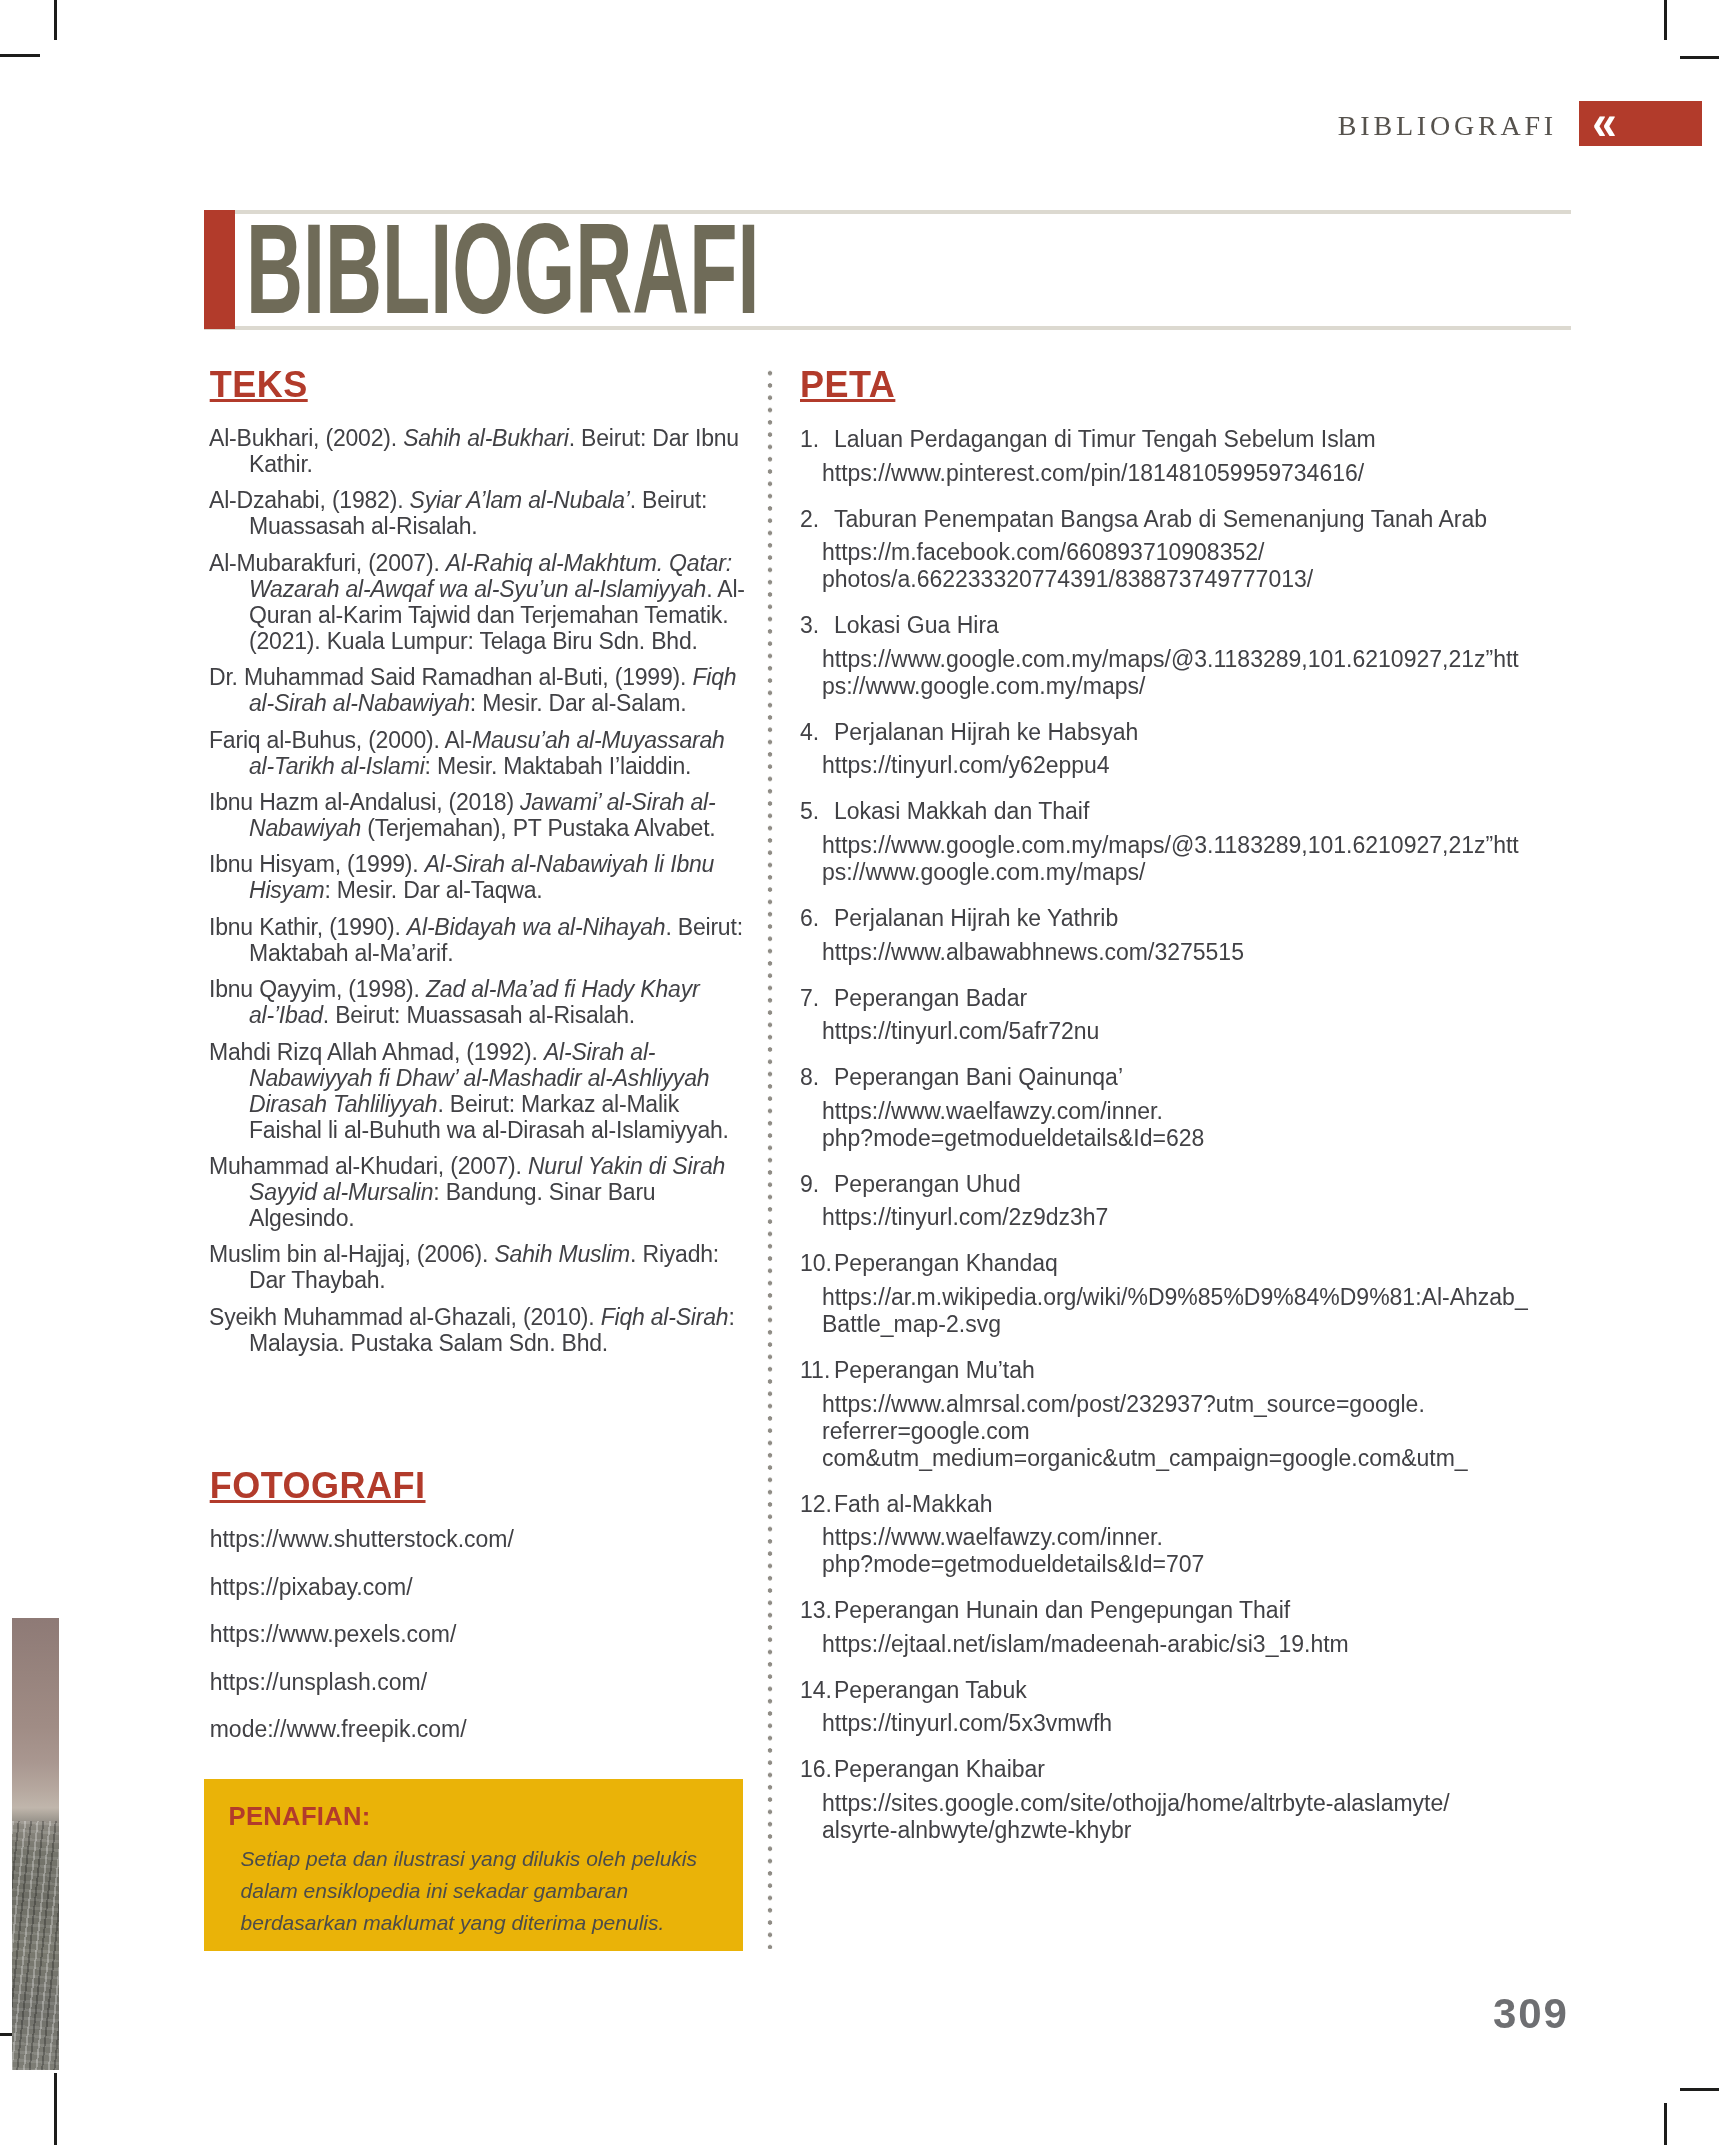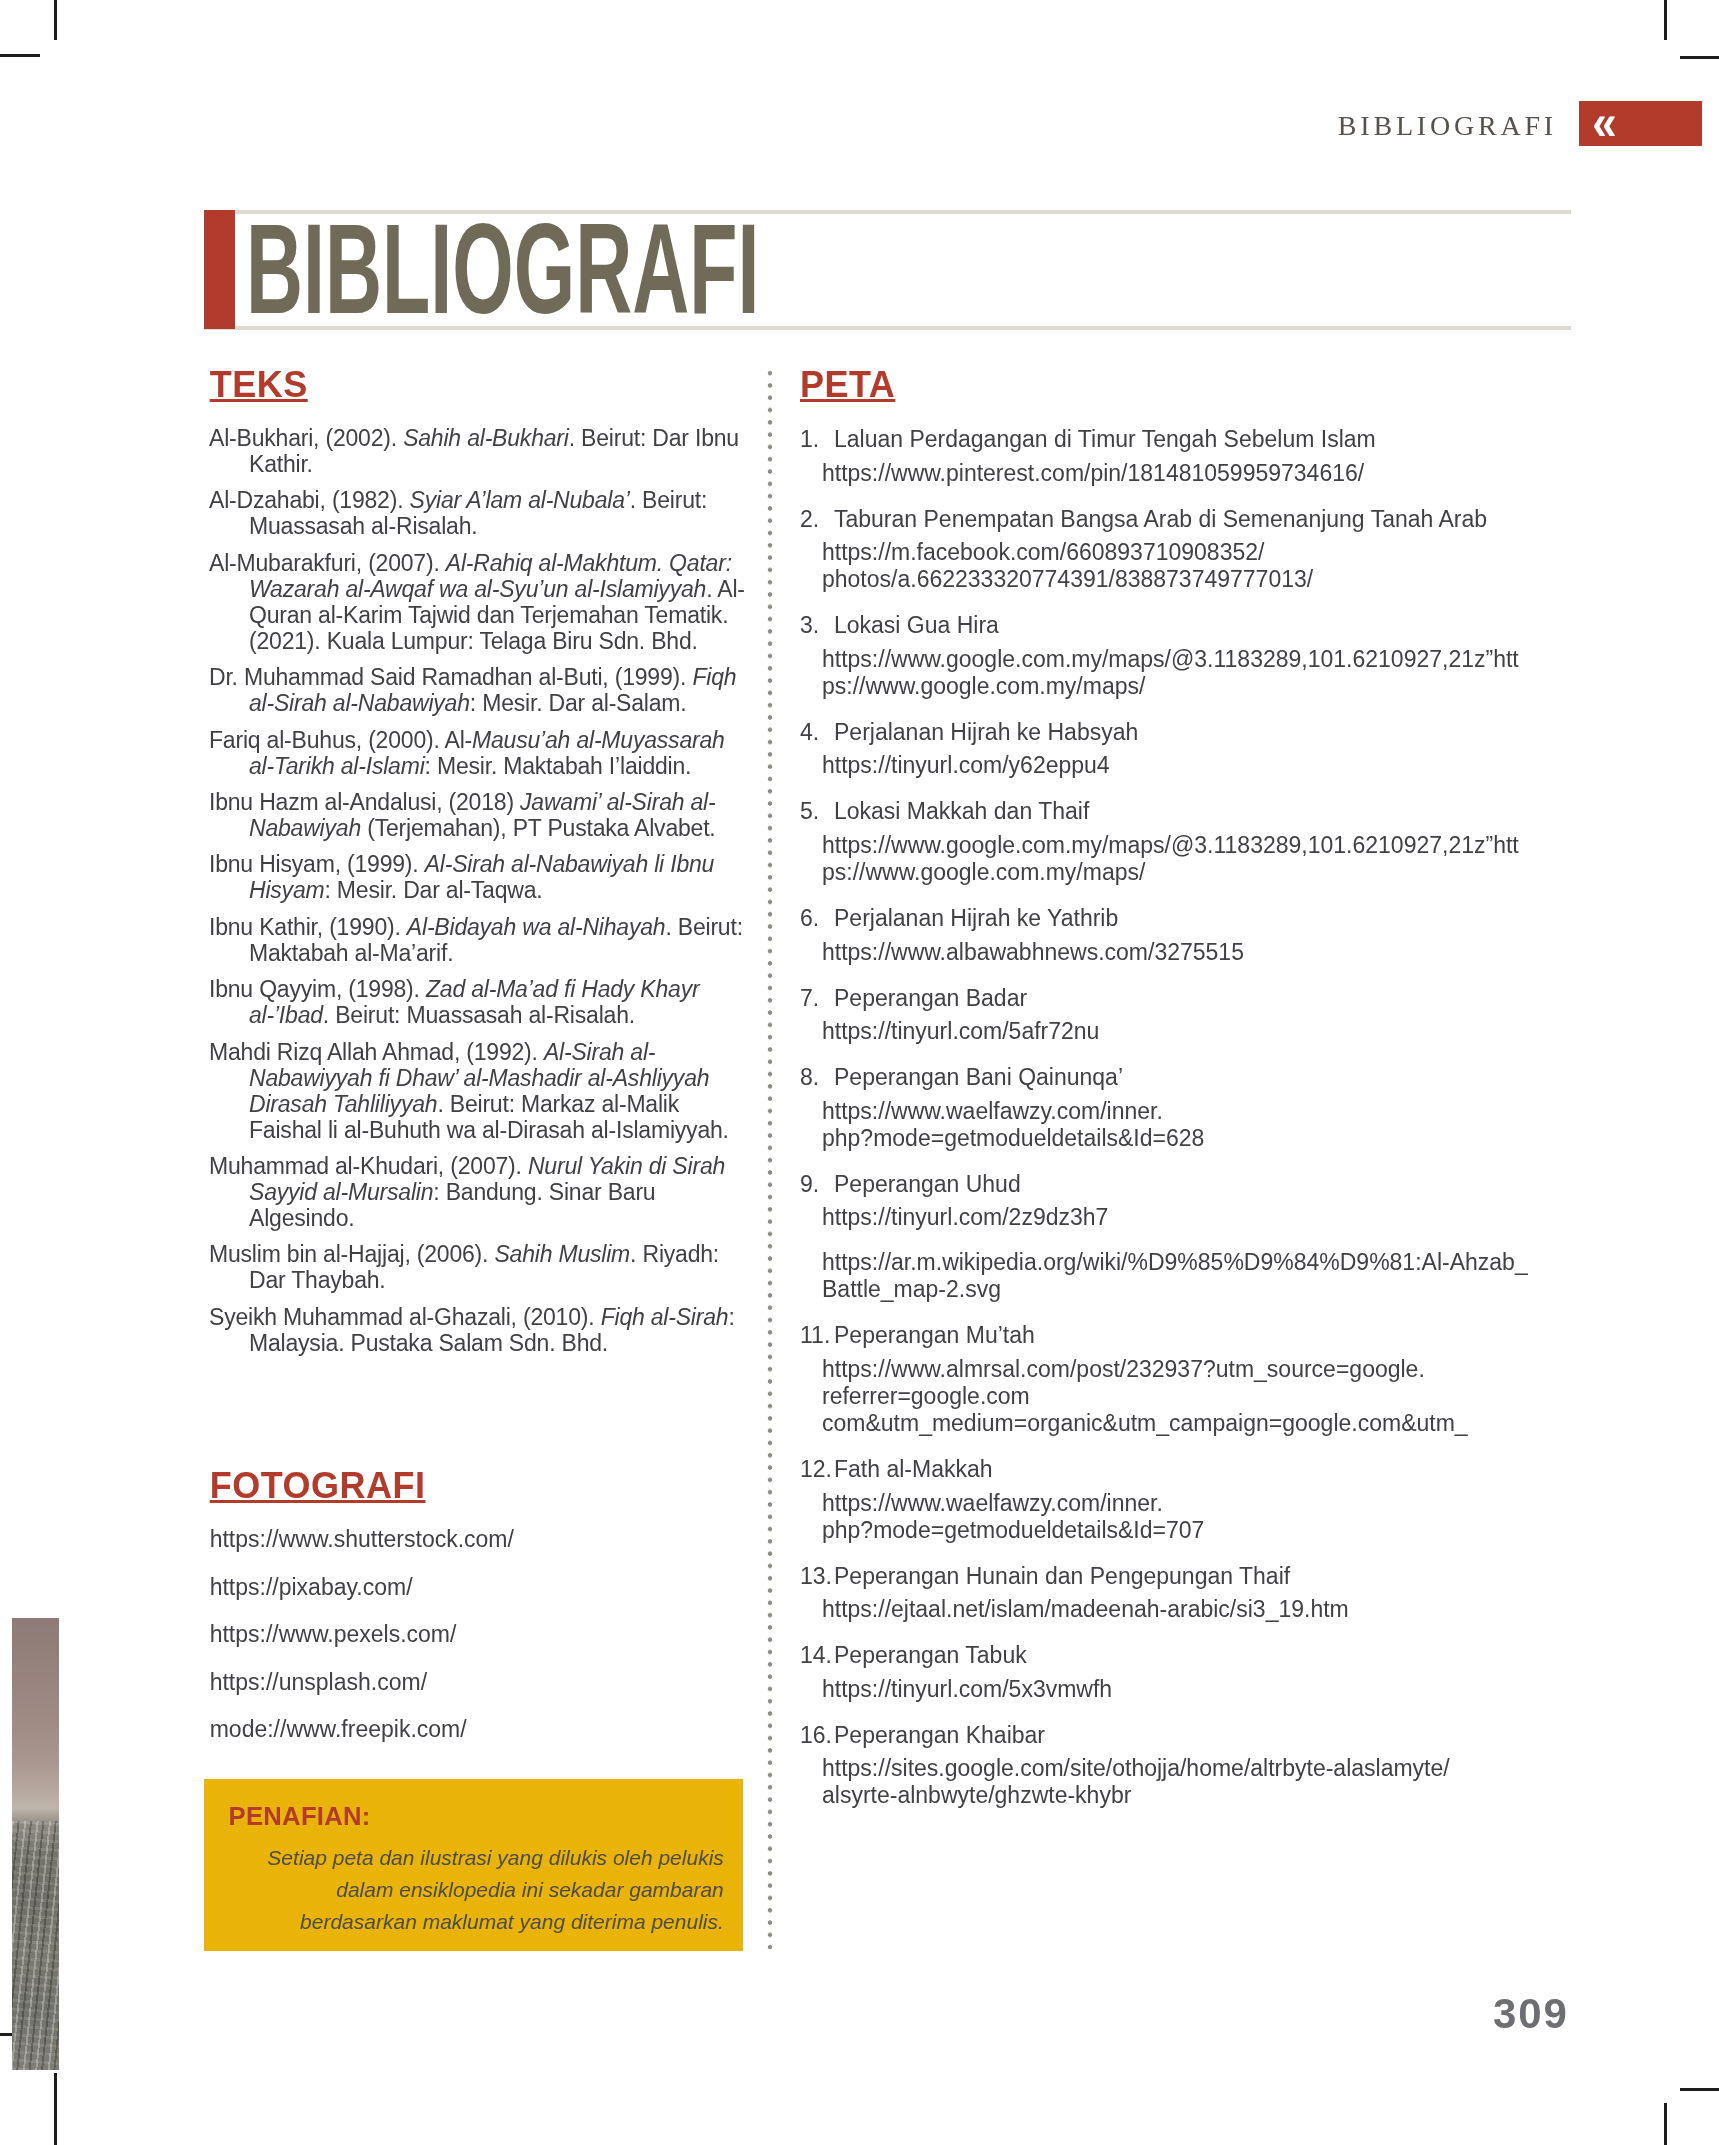--- a/index.html
+++ b/index.html
@@ -36,21 +36,21 @@
   .entry .it{font-style:italic;}
 
   
   .foto-block{position:absolute;left:204px;top:1465px;width:547px;}
   .foto-url{font-size:23px;line-height:26.5px;color:#414145;margin:0 0 21px 5.7px;}
 
   
   .penafian{position:absolute;left:204px;top:1779px;width:539px;height:172px;
     background:#eab308;box-sizing:border-box;padding:23px 13.2px 0 24.6px;}
   .penafian h3{margin:0 0 11.4px 0;font-size:25.6px;color:#b23b2b;letter-spacing:0.3px;}
-  .penafian p{margin:6px;font-style:italic;font-size:21px;line-height:32px;color:#4c4c4a;text-align:right;}
+  .penafian p{margin:12px;font-style:italic;font-size:21px;line-height:32px;color:#4c4c4a;}
 
   
   .divider{position:absolute;left:767px;top:367px;width:5.7px;height:1582px;
     background-image:radial-gradient(circle,#8f8c85 1.9px,transparent 2.4px);
     background-size:5.7px 12.3px;background-repeat:repeat-y;}
 
   
   .right-col{position:absolute;left:800px;top:364px;width:771px;}
   .peta-item{margin-bottom:18px;}
   .peta-title-row{display:flex;margin-bottom:6.6px;}
@@ -197,20 +197,24 @@
         <div class="peta-url">php?mode=getmodueldetails&amp;Id=628</div>
       </div>
       <div class="peta-item">
         <div class="peta-title-row">
           <span class="peta-num">9.</span>
           <span class="peta-title">Peperangan Uhud</span>
         </div>
         <div class="peta-url">https://tinyurl.com/2z9dz3h7</div>
       </div>
       <div class="peta-item">
+        <div class="peta-title-row">
+          <span class="peta-num">10.</span>
+          <span class="peta-title">Peperangan Khandaq</span>
+        </div>
         <div class="peta-url">https://ar.m.wikipedia.org/wiki/%D9%85%D9%84%D9%81:Al-Ahzab_</div>
         <div class="peta-url">Battle_map-2.svg</div>
       </div>
       <div class="peta-item">
         <div class="peta-title-row">
           <span class="peta-num">11.</span>
           <span class="peta-title">Peperangan Mu’tah</span>
         </div>
         <div class="peta-url">https://www.almrsal.com/post/232937?utm_source=google.</div>
         <div class="peta-url">referrer=google.com</div>

